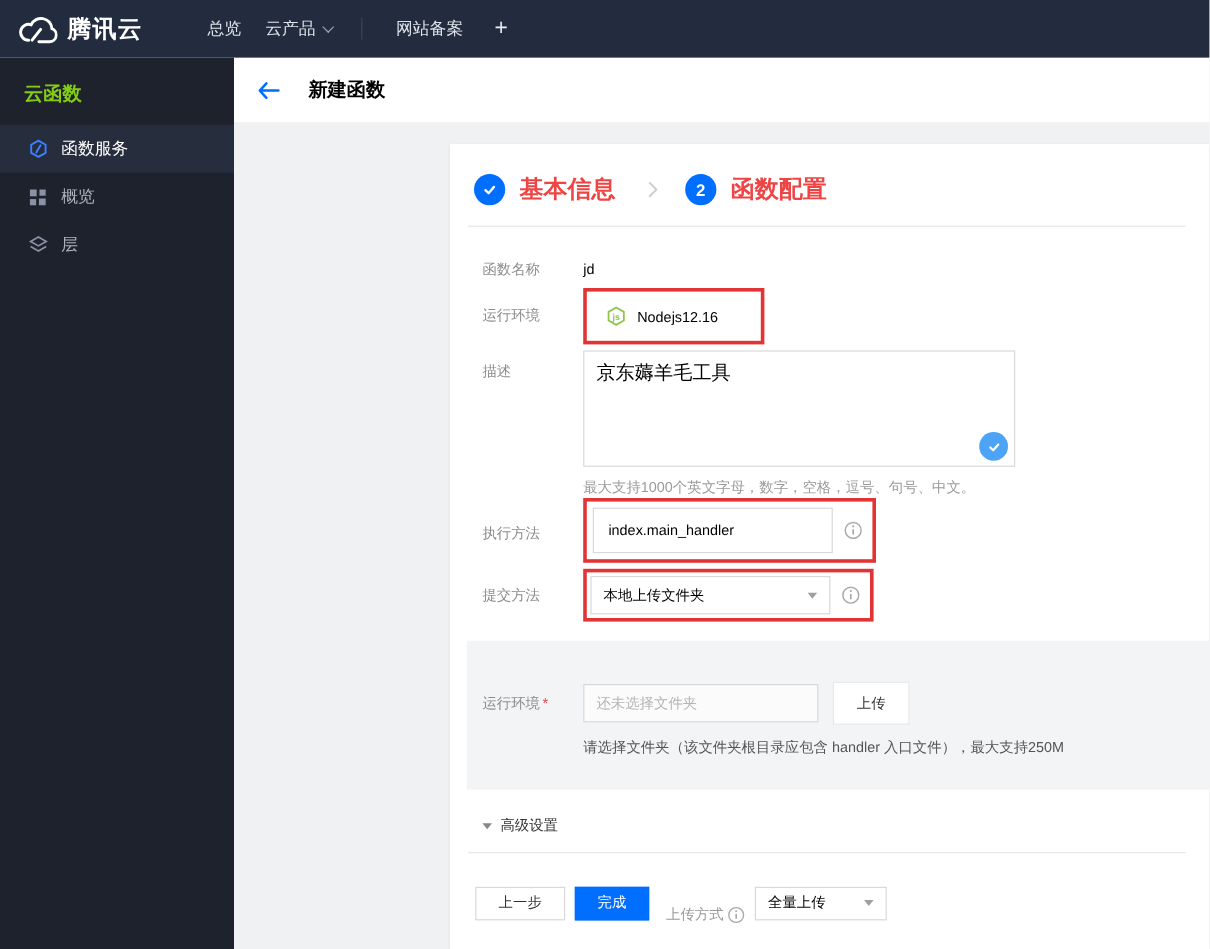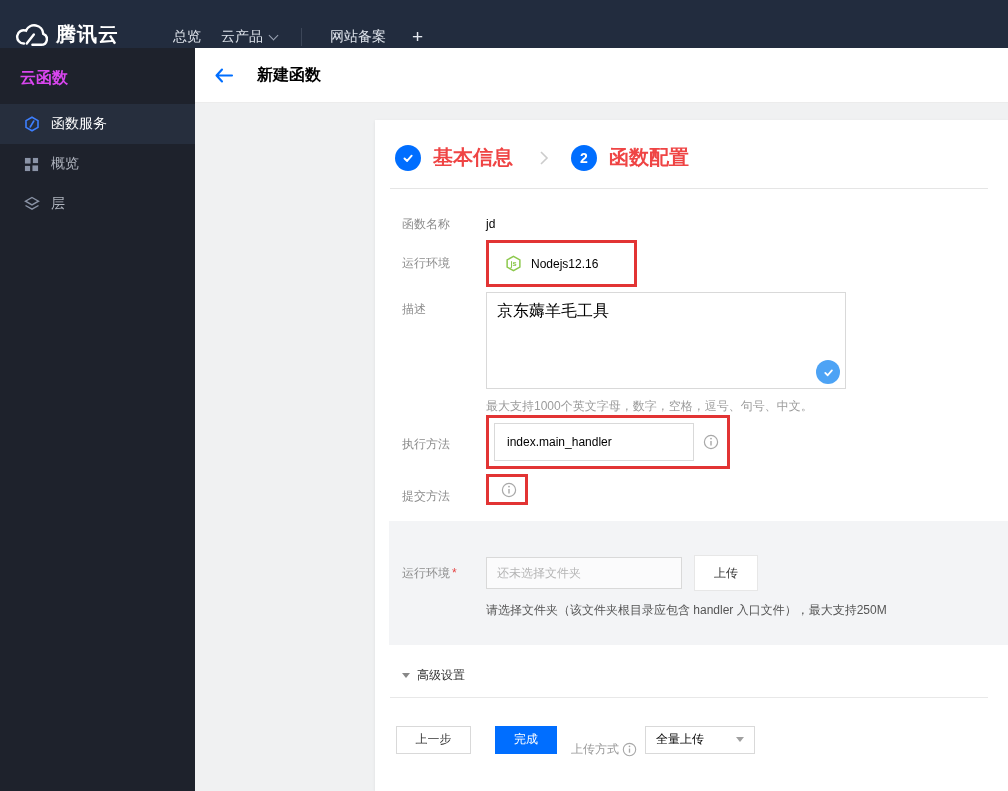--- a/index.html
+++ b/index.html
@@ -5,36 +5,36 @@
   :root{
     --blue:#006eff; --red:#e23434; --green:#8cc84b; --check:#4da3f5;
     --topbar:#222c3e; --sidebar:#1e222c; --sidebar-active:#262e3d;
   }
   *{margin:0;padding:0;box-sizing:border-box;}
   html,body{width:1008px;height:791px;overflow:hidden;}
   body{font-family:"Liberation Sans","DejaVu Sans",sans-serif;background:#f0f1f2;position:relative;}
 
   
   .topbar{position:absolute;left:0;top:0;width:1008px;height:48px;background:var(--topbar);
-    display:flex;align-items:flex-end;z-index:30;}
+    display:flex;align-items:center;z-index:30;}
   .logo{display:flex;align-items:center;margin-left:14px;cursor:pointer;}
   .logo .brand{color:#fff;font-size:20px;font-weight:700;margin-left:8px;letter-spacing:1px;}
   .top-nav{display:flex;align-items:center;color:#dde2ea;font-size:14px;}
   .top-nav .nav-item{cursor:pointer;display:flex;align-items:center;}
   .nav-overview{margin-left:54px;}
   .nav-products{margin-left:20px;}
   .chev-down{width:7px;height:7px;border-right:1.5px solid #9aa3b3;border-bottom:1.5px solid #9aa3b3;
     transform:rotate(45deg);margin-left:7px;margin-top:-4px;}
   .v-divider{width:1px;height:18px;background:#3c4658;margin-left:24px;}
   .nav-beian{margin-left:28px;}
   .nav-plus{margin-left:26px;font-size:19px;color:#e5e9f0;}
 
   
   .sidebar{position:absolute;left:0;top:48px;width:195px;height:743px;background:var(--sidebar);z-index:20;}
-  .sidebar-title{color:#d946ef;font-size:16px;font-weight:700;padding:20px 0 0 20px;height:56px;}
+  .sidebar-title{color:#84cc16;font-size:16px;font-weight:700;padding:20px 0 0 20px;height:56px;}
   .side-item{height:40px;display:flex;align-items:center;padding-left:24px;cursor:pointer;
     color:#aeb3bd;font-size:14px;}
   .side-item .s-icon{width:16px;height:16px;margin-right:11px;display:flex;align-items:center;}
   .side-item.active{background:var(--sidebar-active);color:#fff;}
 
   
   .main{position:absolute;left:195px;top:48px;width:813px;height:743px;}
   .page-header{height:55px;background:#fff;display:flex;align-items:center;border-bottom:1px solid #ececec;}
   .back-btn{margin-left:19px;width:22px;height:22px;cursor:pointer;display:flex;align-items:center;}
   .page-title{font-size:16px;font-weight:700;color:#000;margin-left:21px;}
@@ -96,21 +96,21 @@
 
   
   .advanced{display:flex;align-items:center;margin:22px 0 0 27px;cursor:pointer;color:#333;}
   .tri-down{width:0;height:0;border-left:4px solid transparent;border-right:4px solid transparent;
     border-top:5px solid #888;margin-right:7px;}
   .card-divider2{border-top:1px solid #e8e8e8;margin:13px 20px 0 15px;}
   .footer-row{display:flex;align-items:center;margin:23px 0 0 21px;font-size:12px;}
   .btn{height:28px;display:flex;align-items:center;justify-content:center;cursor:pointer;
     font-size:12px;font-family:inherit;}
   .btn-prev{width:75px;background:#fff;border:1px solid #d9d9d9;color:#333;}
-  .btn-finish{width:62px;background:var(--blue);border:1px solid var(--blue);color:#fff;margin-left:24px;}
+  .btn-finish{width:62px;background:var(--blue);border:1px solid var(--blue);color:#fff;margin-left:8px;}
   .upload-mode{display:flex;align-items:center;color:#999;margin-left:14px;margin-top:20px;}
   .mode-select{width:110px;height:28px;margin-left:8px;}
 </style>
 </head>
 <body>
 
 <div class="topbar">
   <div class="logo">
     <span style="display:flex;">
       <svg width="34" height="25" viewBox="0 0 36 26">
@@ -244,20 +244,24 @@
                 <line x1="8" y1="7" x2="8" y2="11.4" stroke="#a8a8a8" stroke-width="1.4"></line>
                 <circle cx="8" cy="4.6" r="0.9" fill="#a8a8a8"></circle>
               </svg>
             </span>
           </span>
         </div>
 
         <div class="frow row-submit">
           <span class="flabel">提交方法</span>
           <span class="redbox submit-box">
+            <span class="selectbox">
+              <span>本地上传文件夹</span>
+              <span class="caret"></span>
+            </span>
             <span class="info-ic">
               <svg width="16" height="16" viewBox="0 0 16 16">
                 <circle cx="8" cy="8" r="6.6" fill="none" stroke="#a8a8a8" stroke-width="1.2"></circle>
                 <line x1="8" y1="7" x2="8" y2="11.4" stroke="#a8a8a8" stroke-width="1.4"></line>
                 <circle cx="8" cy="4.6" r="0.9" fill="#a8a8a8"></circle>
               </svg>
             </span>
           </span>
         </div>
 

